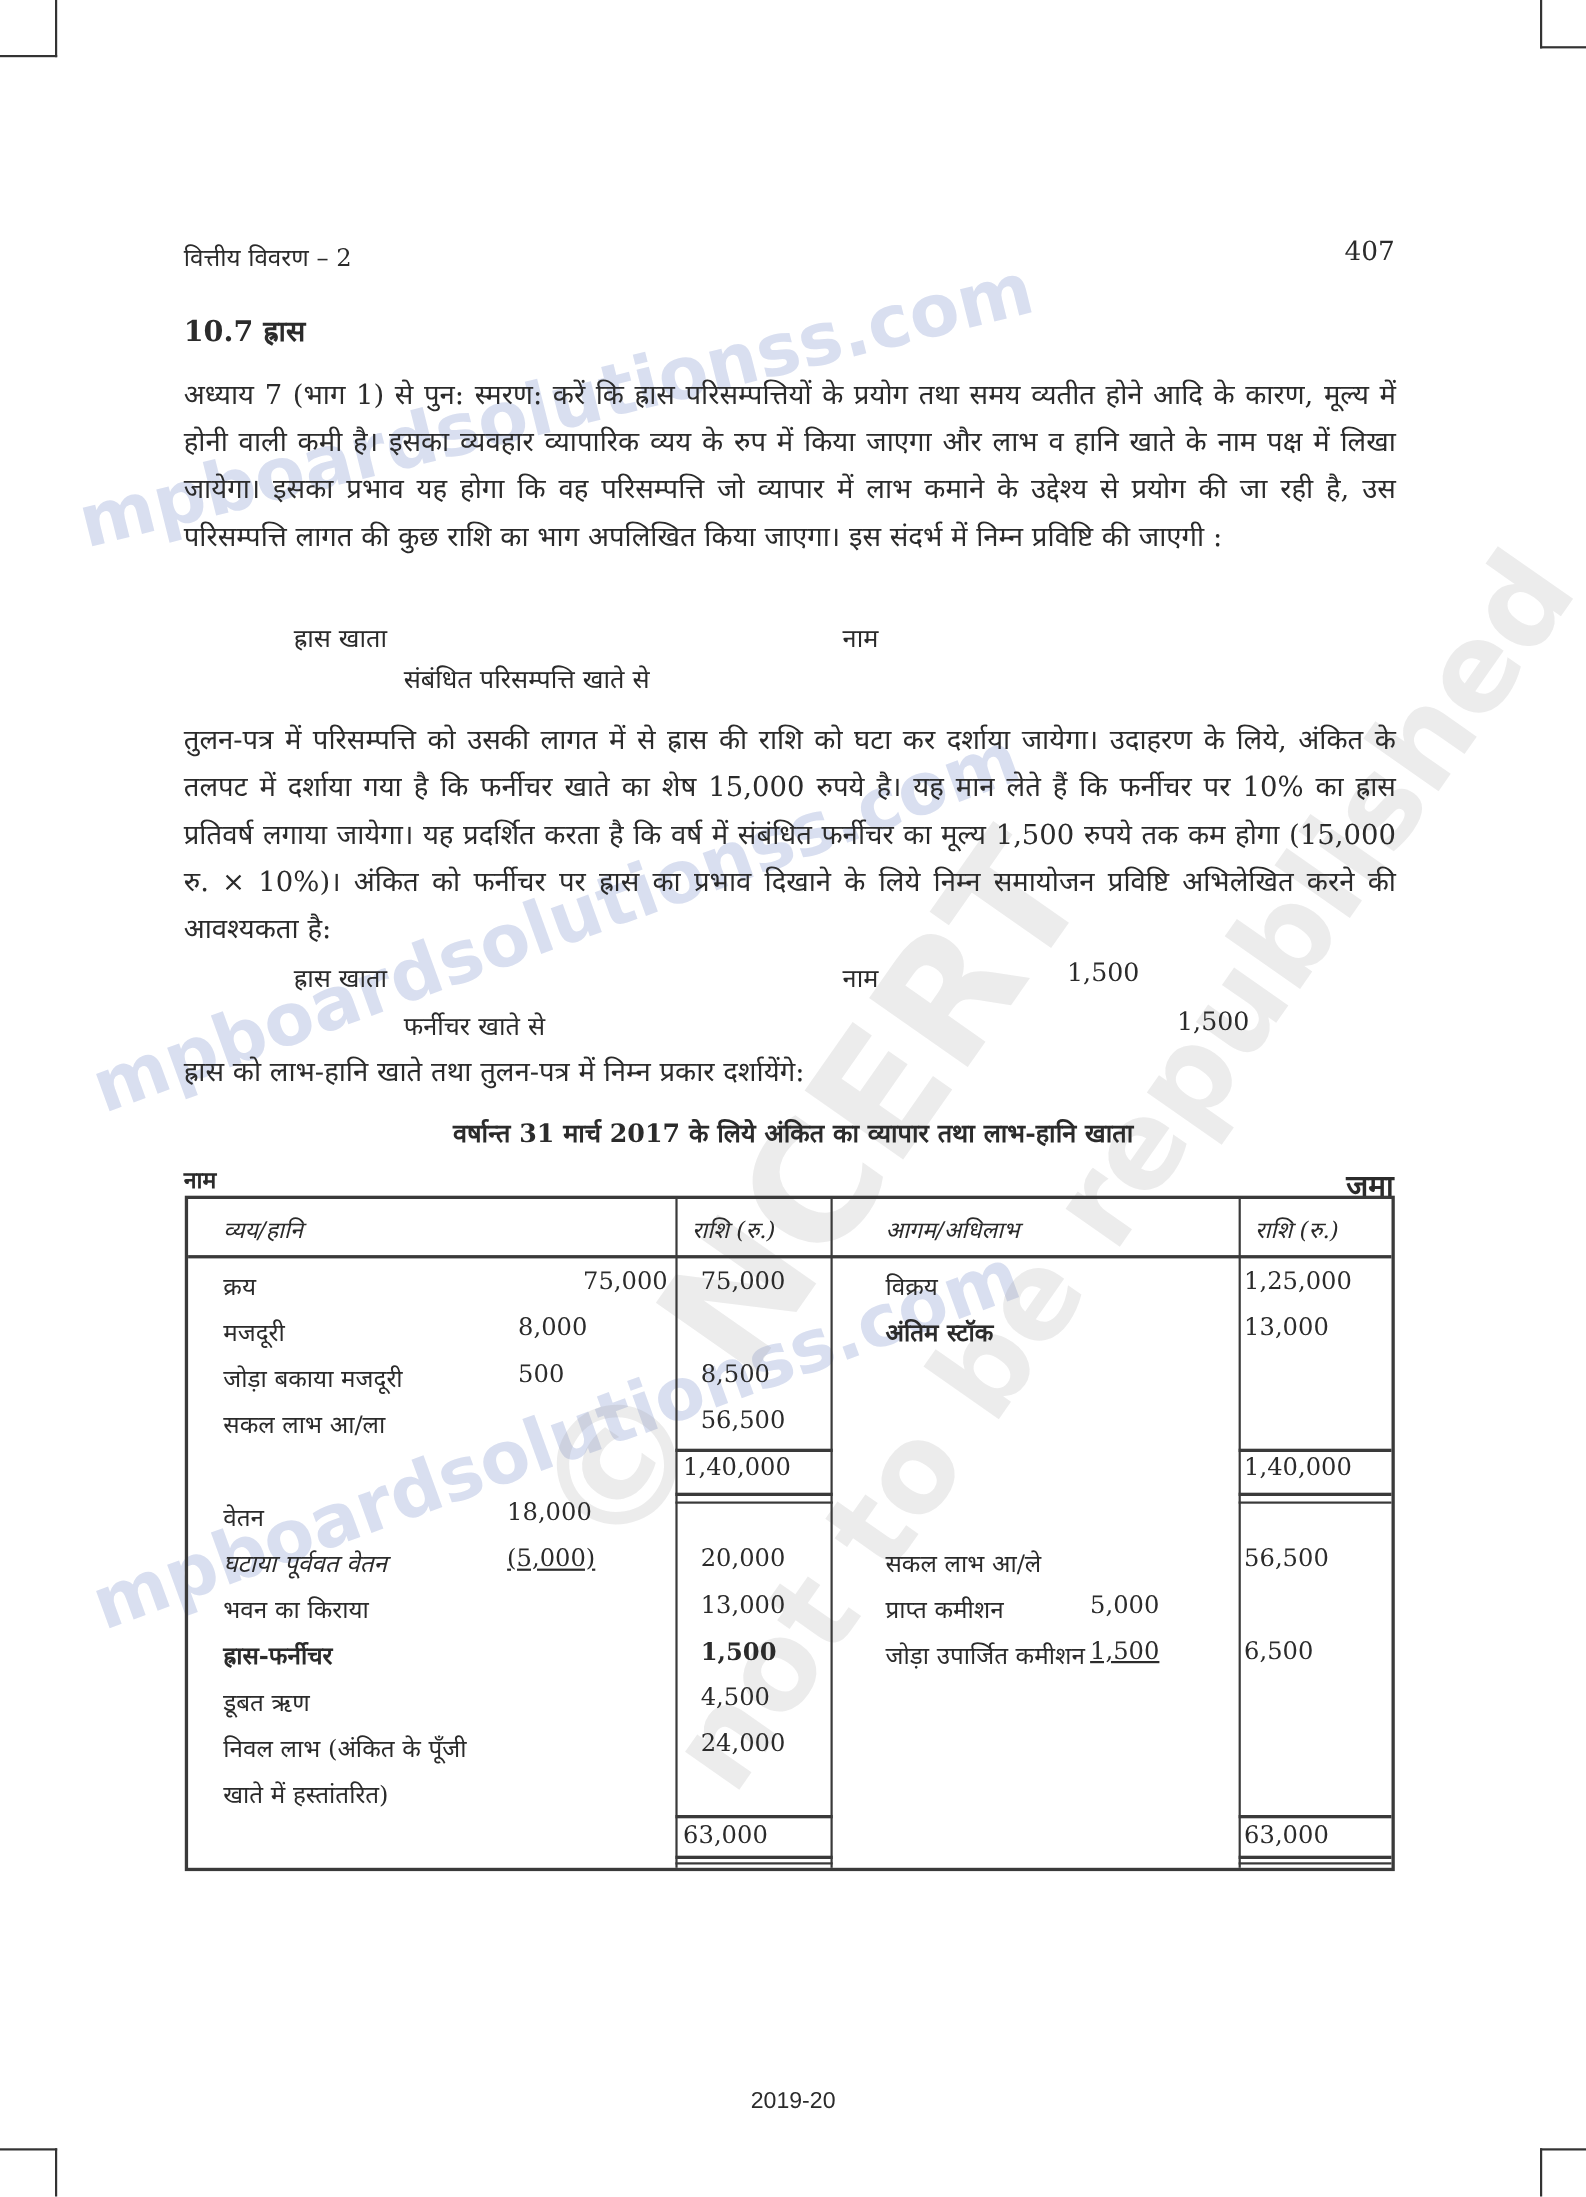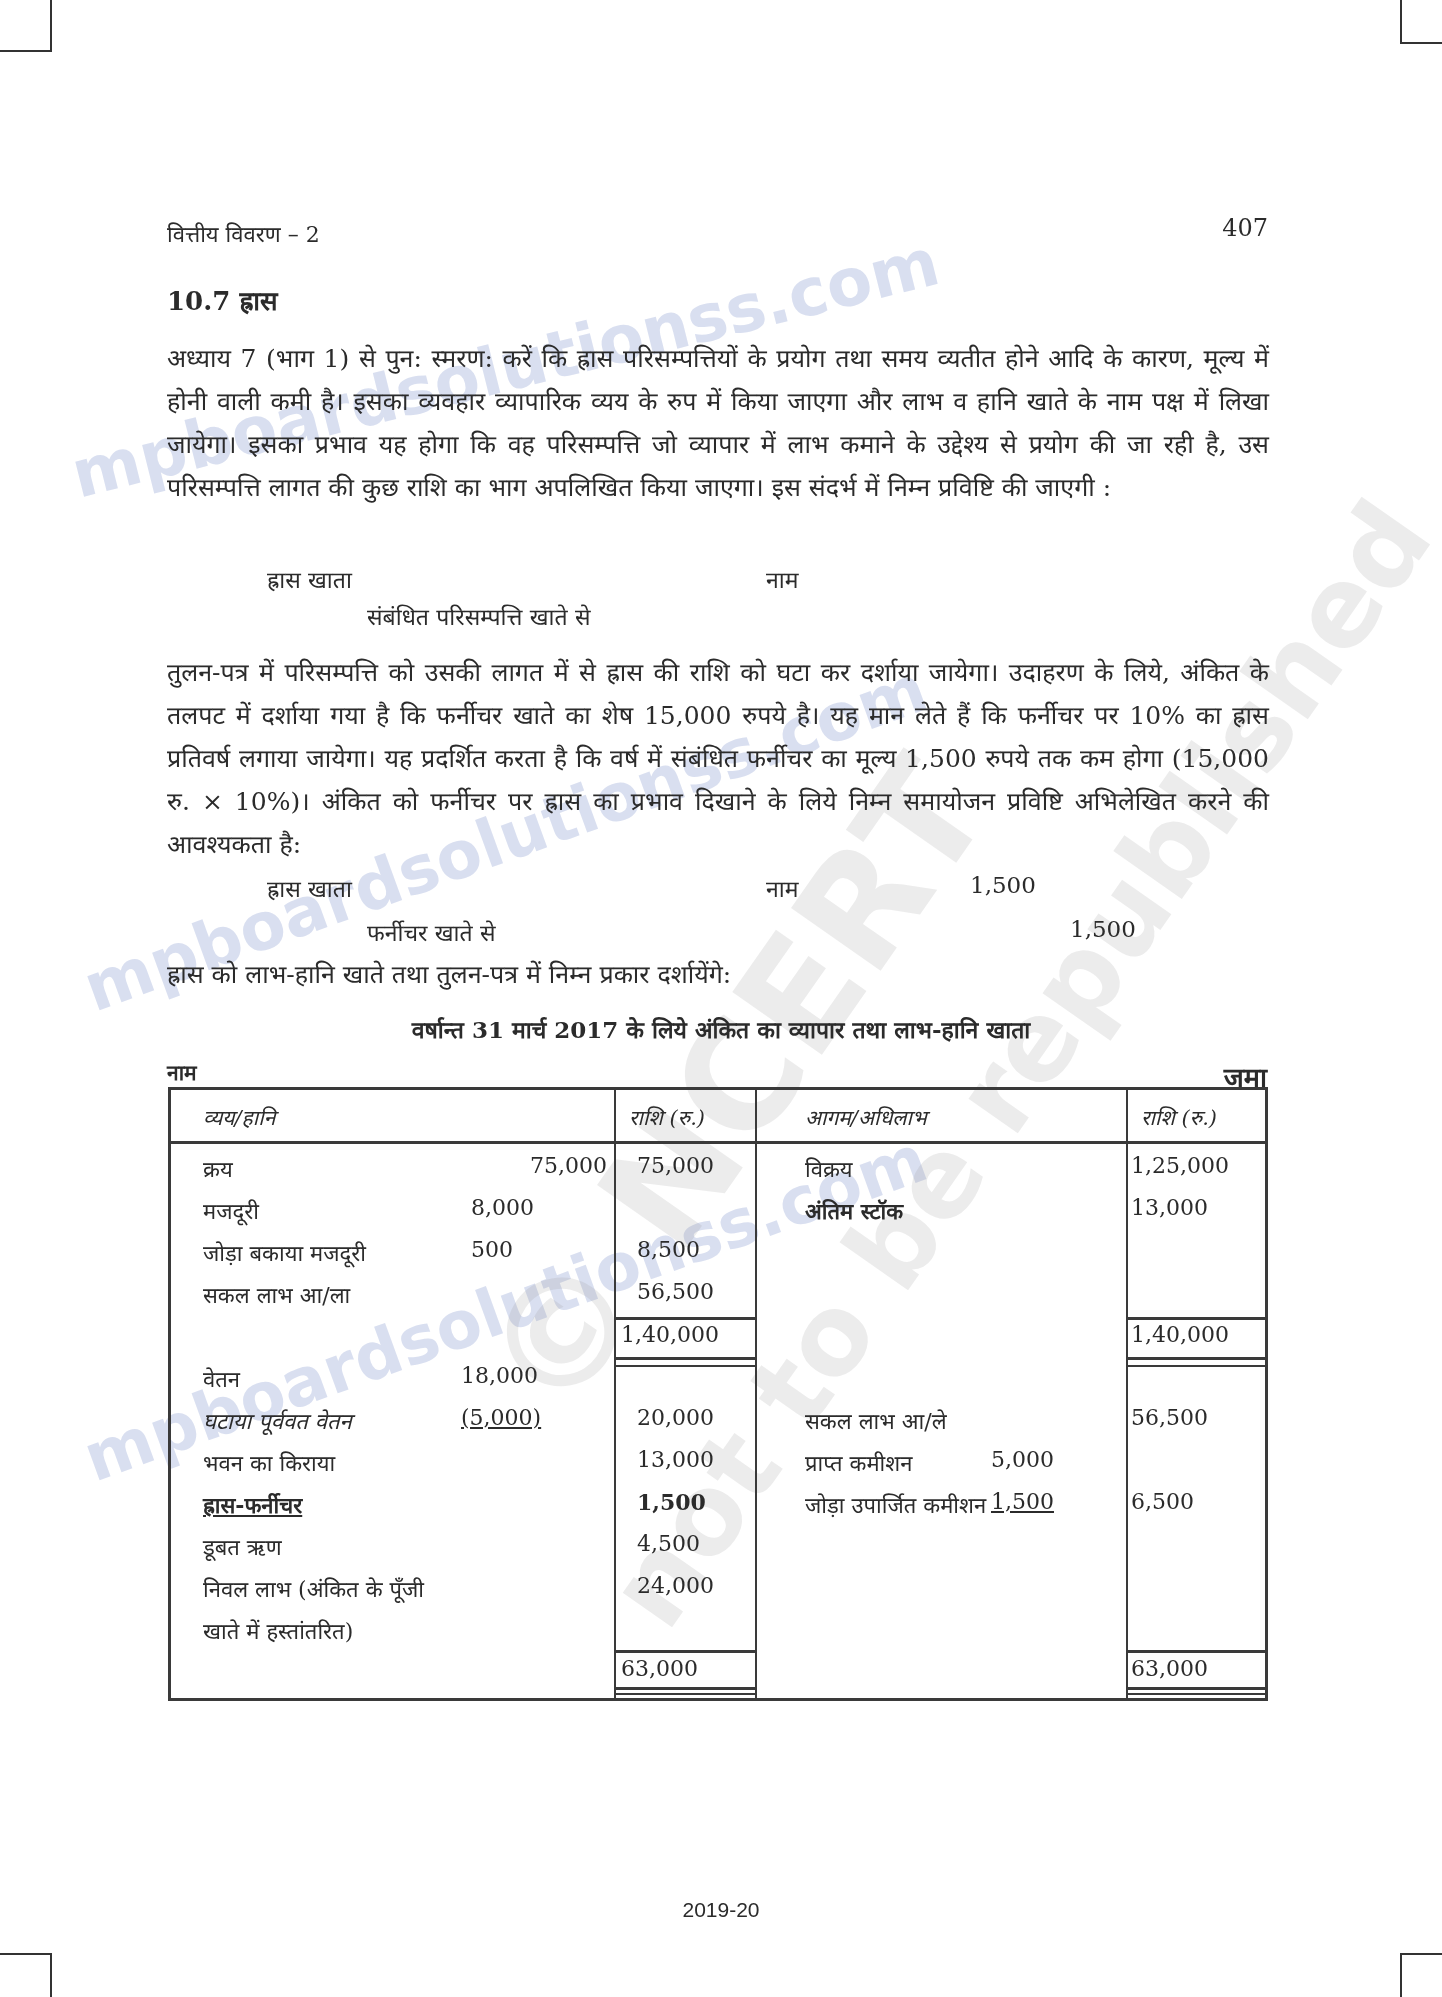--- a/index.html
+++ b/index.html
@@ -126,21 +126,21 @@
   <div class="cell" style="left:32px; top:273px;">वेतन</div>
   <div class="cell num" style="left:290px; width:110px; top:273px;">18,000</div>
 
   <div class="cell" style="left:32px; top:315px; font-style: italic;">घटाया पूर्ववत वेतन</div>
   <div class="cell num ul" style="left:290px; width:110px; top:315px;">(5,000)</div>
   <div class="cell num" style="left:466px; width:108px; top:315px;">20,000</div>
 
   <div class="cell" style="left:32px; top:357px;">भवन का किराया</div>
   <div class="cell num" style="left:466px; width:108px; top:357px;">13,000</div>
 
-  <div class="cell bold" style="left:32px; top:399px;text-decoration:underline;">ह्रास-फर्नीचर</div>
+  <div class="cell bold" style="left:32px; top:399px;">ह्रास-फर्नीचर</div>
   <div class="cell num bold" style="left:466px; width:108px; top:399px;">1,500</div>
 
   <div class="cell" style="left:32px; top:441px;">डूबत ऋण</div>
   <div class="cell num" style="left:466px; width:108px; top:441px;">4,500</div>
 
   <div class="cell" style="left:32px; top:483px;">निवल लाभ (अंकित के पूँजी</div>
   <div class="cell num" style="left:466px; width:108px; top:483px;">24,000</div>
 
   <div class="cell" style="left:32px; top:525px;">खाते में हस्तांतरित)</div>
 

